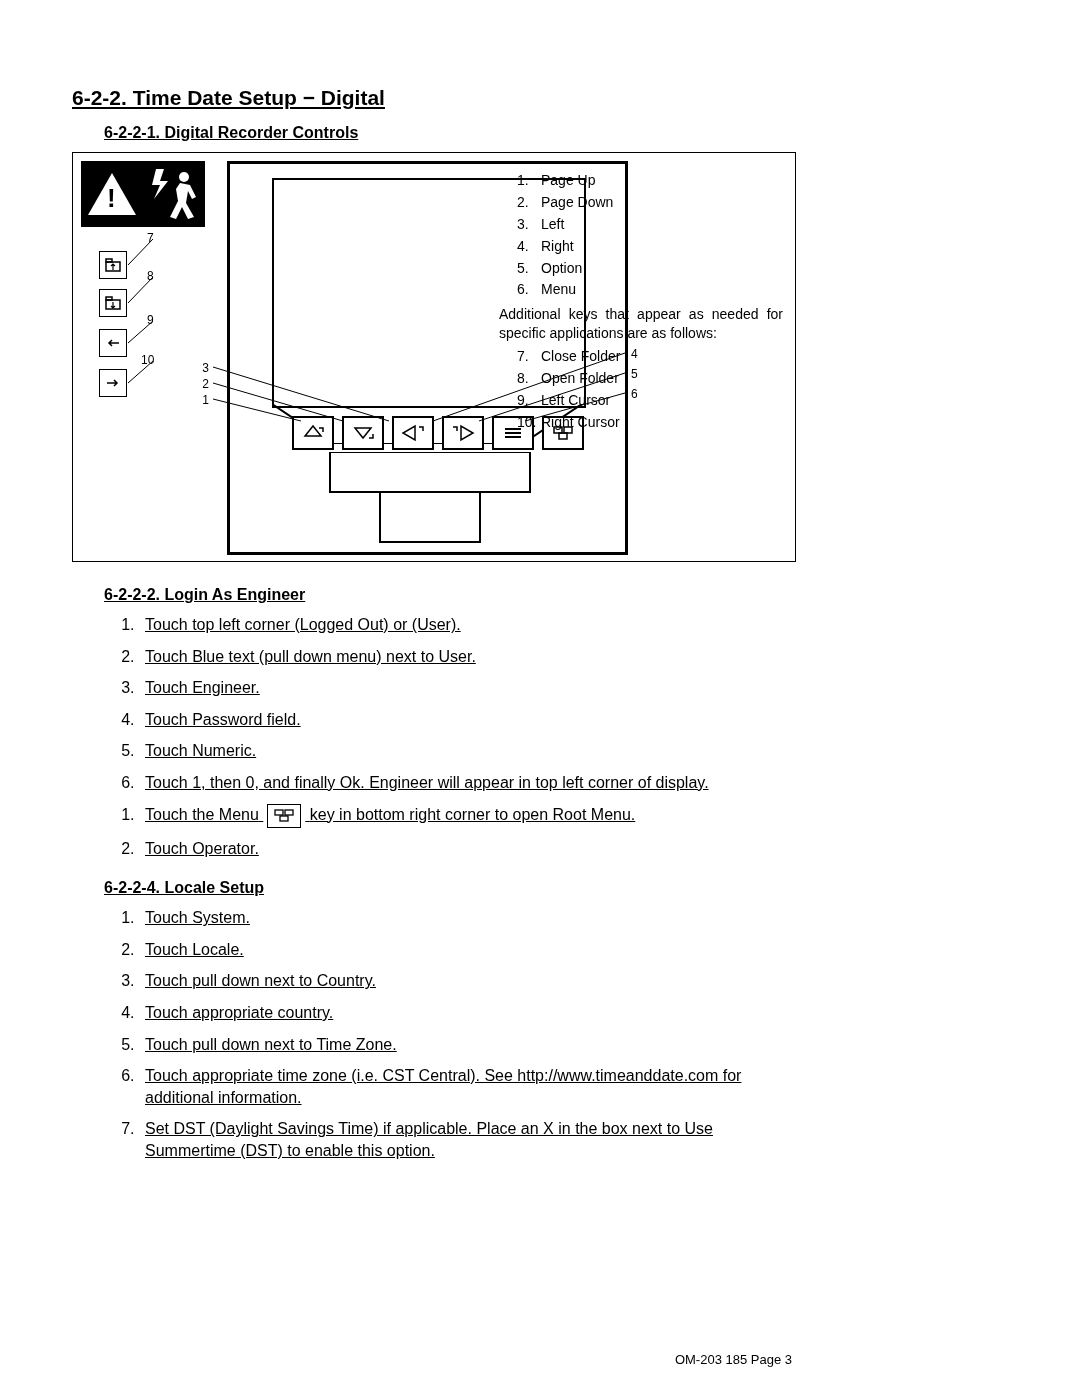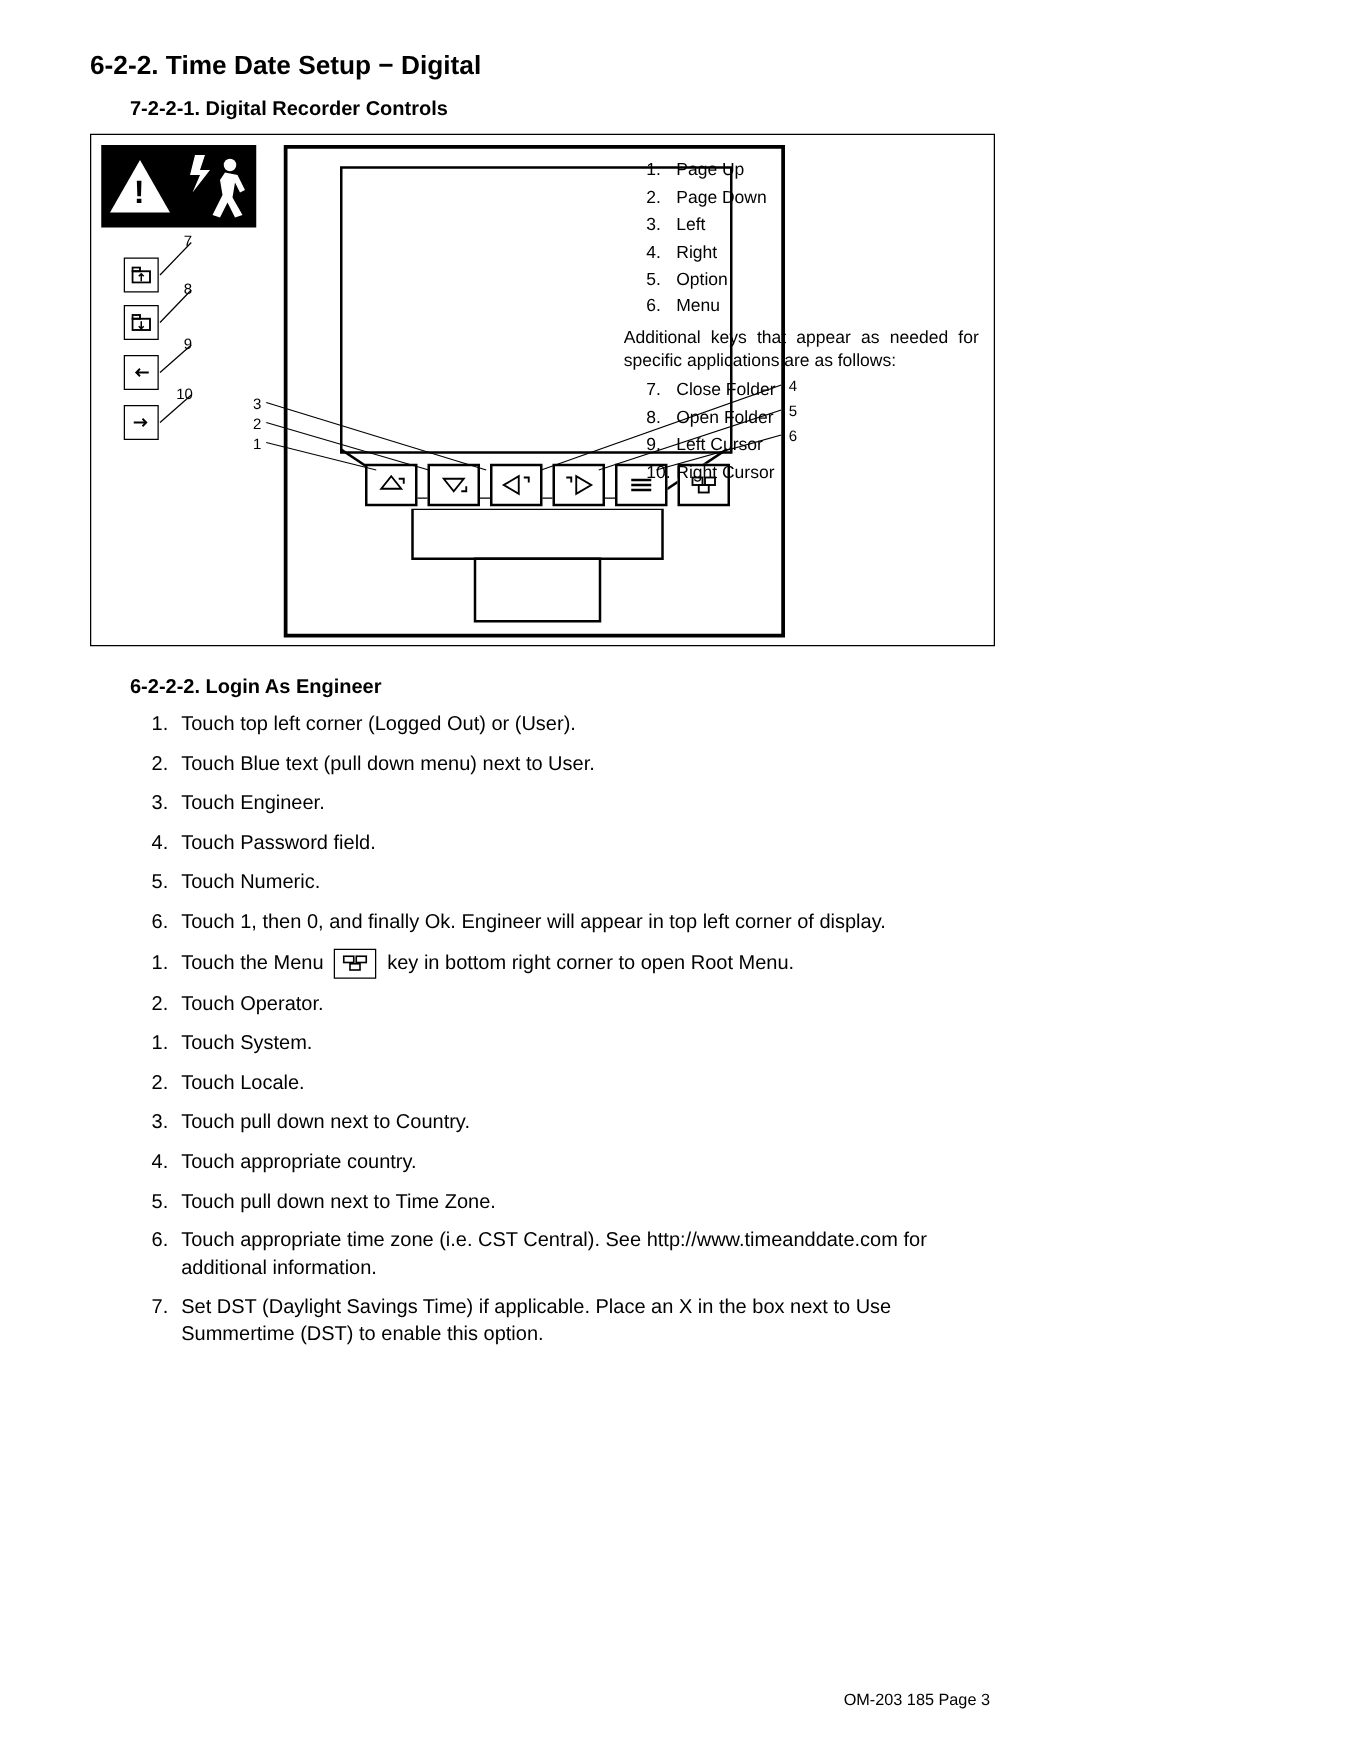--- a/index.html
+++ b/index.html
@@ -5,24 +5,25 @@
   body {
     margin: 0;
     padding: 0;
     background: #fff;
     font-family: Arial, Helvetica, sans-serif;
     color: #000;
     width: 1080px;
   }
   .page {
     width: 868px;
-    padding: 41px 72px 40px 72px;
+    padding: 86px 72px 40px 72px;
     box-sizing: border-box;
     position: relative;
     min-height: 1397px;
+    text-decoration: underline;
   }
   .main-heading {
     font-size: 21px;
     font-weight: bold;
     margin: 0 0 14px 0;
   }
   .sub-heading {
     font-size: 16px;
     font-weight: bold;
     margin: 0 0 10px 32px;
@@ -191,21 +192,21 @@
     bottom: 30px; right: 76px;
     font-size: 13px;
   }
 </style>
 </head>
 <body>
 
 <div class="page">
 
   <h2 class="main-heading">6-2-2.   Time Date Setup − Digital</h2>
-  <div class="sub-heading">7-2-2-1.  Digital Recorder Controls</div>
+  <div class="sub-heading">6-2-2-1.  Digital Recorder Controls</div>
 
   <div class="figure-box">
 
     <div class="warning-icon-block">
       <div class="warn-triangle"></div>
       <div class="warn-person">
         <svg viewBox="0 0 48 54" width="48" height="54">
           <g fill="#fff">
             <polygon points="6,2 14,2 10,14 18,14 4,32 10,18 2,18"></polygon>
             <circle cx="34" cy="10" r="5"></circle>
@@ -393,20 +394,21 @@
             <rect x="2" y="2" width="8" height="5" fill="none" stroke="#000" stroke-width="1.3"></rect>
             <rect x="12" y="2" width="8" height="5" fill="none" stroke="#000" stroke-width="1.3"></rect>
             <rect x="7" y="8" width="8" height="5" fill="none" stroke="#000" stroke-width="1.3"></rect>
           </svg>
       </span>
       <span>key in bottom right corner to open Root Menu.</span>
     </li>
     <li>Touch Operator.</li>
   </ol>
 
+  <div class="section-heading">6-2-2-4.  Locale Setup</div>
   <ol class="steps">
     <li>Touch System.</li>
     <li>Touch Locale.</li>
     <li>Touch pull down next to Country.</li>
     <li>Touch appropriate country.</li>
     <li>Touch pull down next to Time Zone.</li>
     <li>Touch appropriate time zone (i.e. CST Central). See  http://www.timeanddate.com  for additional information.</li>
     <li>Set DST (Daylight Savings Time) if applicable. Place an  X  in the box next to  Use Summertime (DST)  to enable this option.</li>
   </ol>
 

